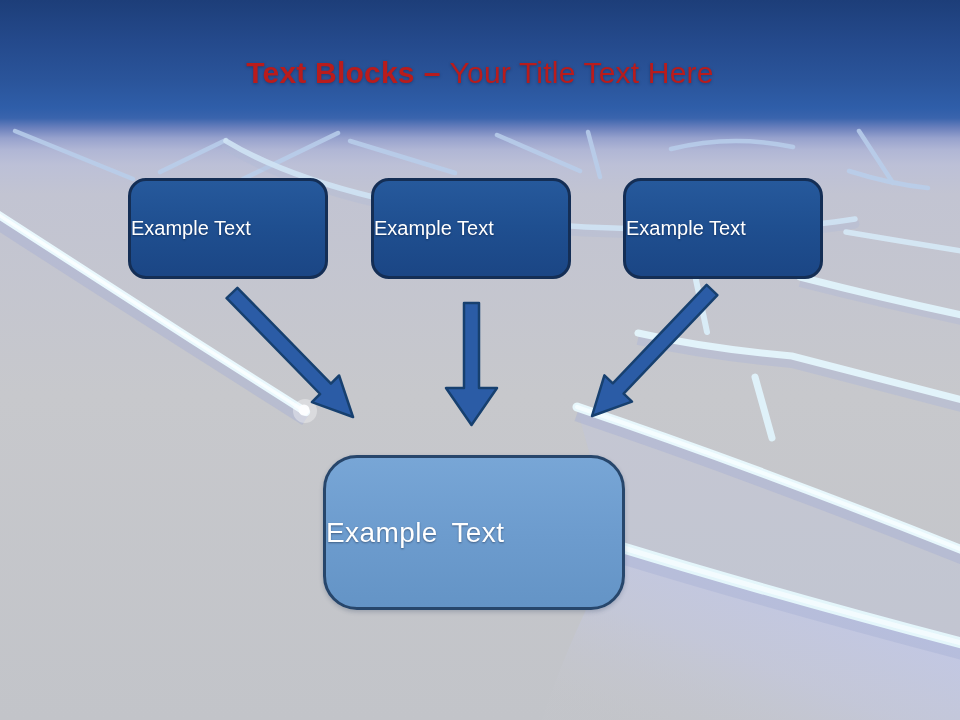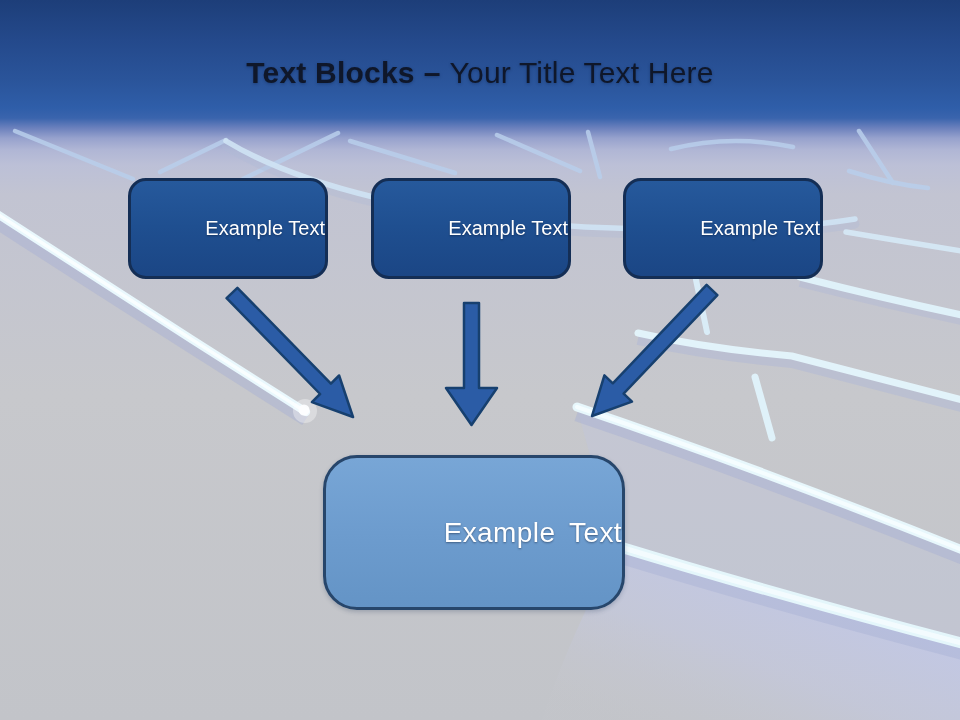--- a/index.html
+++ b/index.html
@@ -4,31 +4,30 @@
 <style>
   html,body{margin:0;padding:0;background:#9aa0a8;}
   .slide{
     position:relative;width:960px;height:720px;overflow:hidden;
     font-family:"Liberation Sans",sans-serif;
     background:#c6c8cc;
   }
   .bg-svg{position:absolute;left:0;top:0;width:960px;height:720px;display:block;}
   .title{
     position:absolute;left:0;top:55px;width:960px;text-align:center;
-    color:#0f172a;font-size:30px;line-height:36px;letter-spacing:.2px;
+    color:#b91c1c;font-size:30px;line-height:36px;letter-spacing:.2px;
     text-shadow:0 1px 3px rgba(10,25,60,.35);white-space:nowrap;
   }
   .title .t-bold{font-weight:700;}
   .title .t-sep{font-weight:700;margin:0 9px;}
   .title .t-rest{font-weight:400;}
   .block{
-    position:absolute;display:flex;align-items:center;justify-content:flex-end;
+    position:absolute;display:flex;align-items:center;justify-content:flex-start;
     box-sizing:border-box;color:#ffffff;text-align:center;
     text-shadow:0 1px 2px rgba(8,20,45,.45);
-    padding-left:29px;
   }
   .block-top{
     top:178px;width:200px;height:101px;border-radius:18px;
     border:3px solid #142e55;
     background:linear-gradient(180deg,#26599c 0%,#1f4f90 48%,#1b4685 100%);
     font-size:20px;
   }
   .block-top.b1{left:128px;}
   .block-top.b2{left:371px;}
   .block-top.b3{left:623px;}

